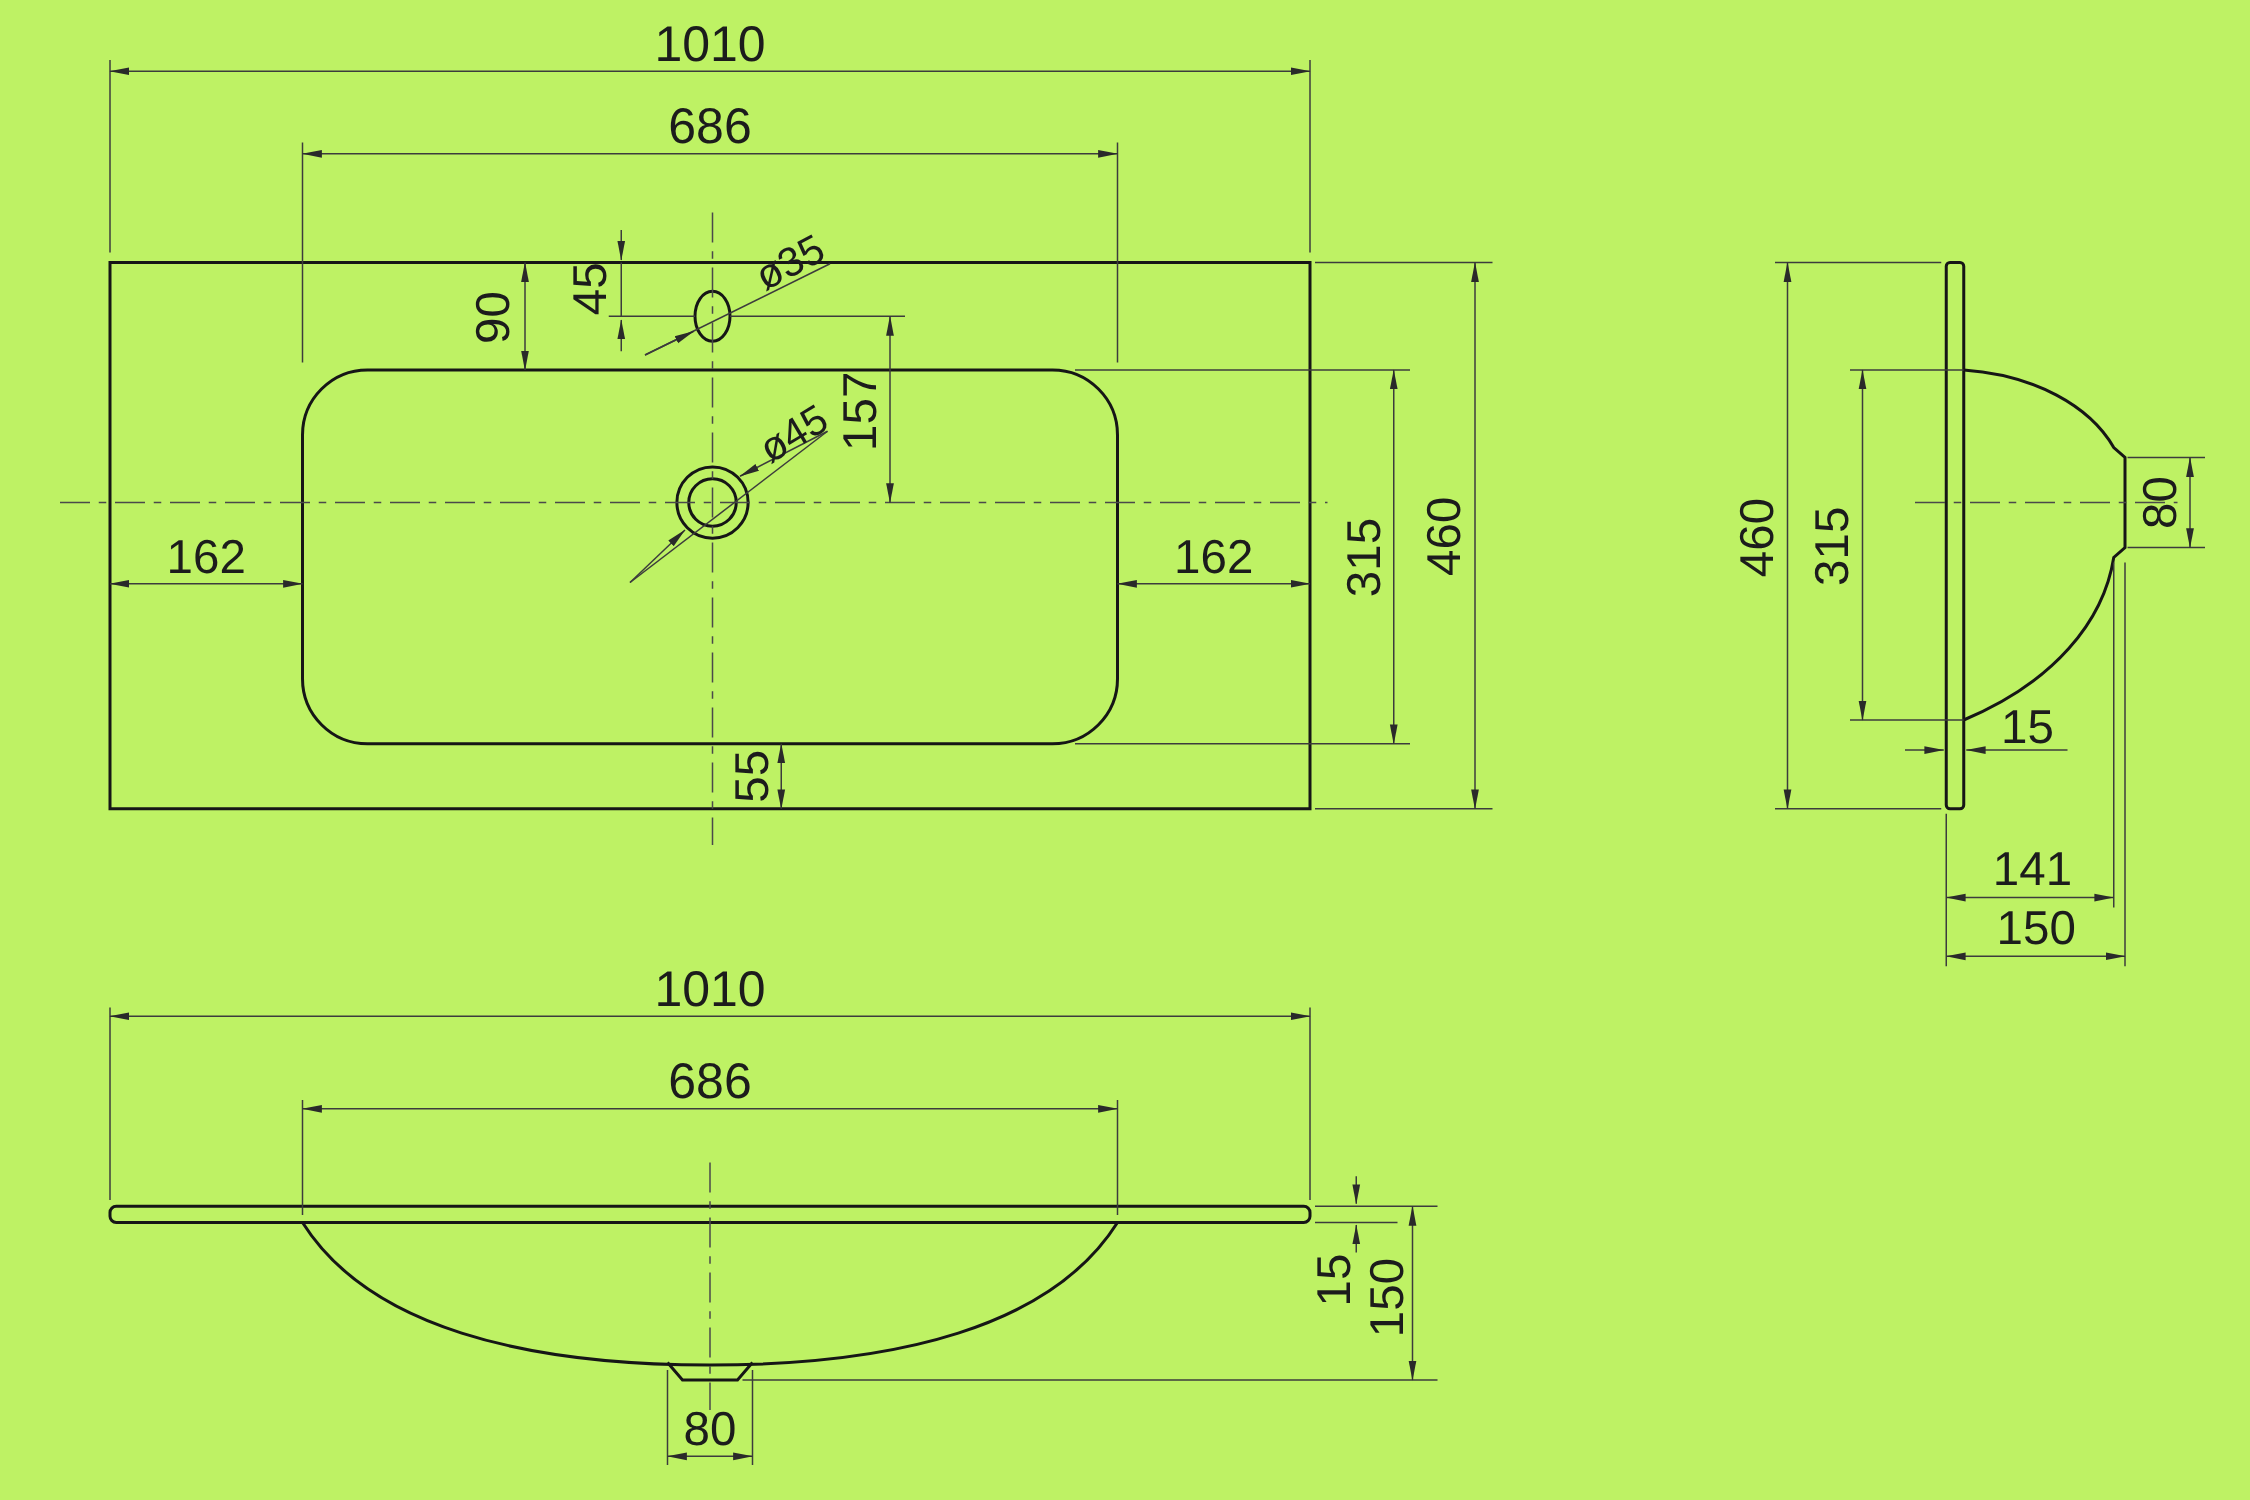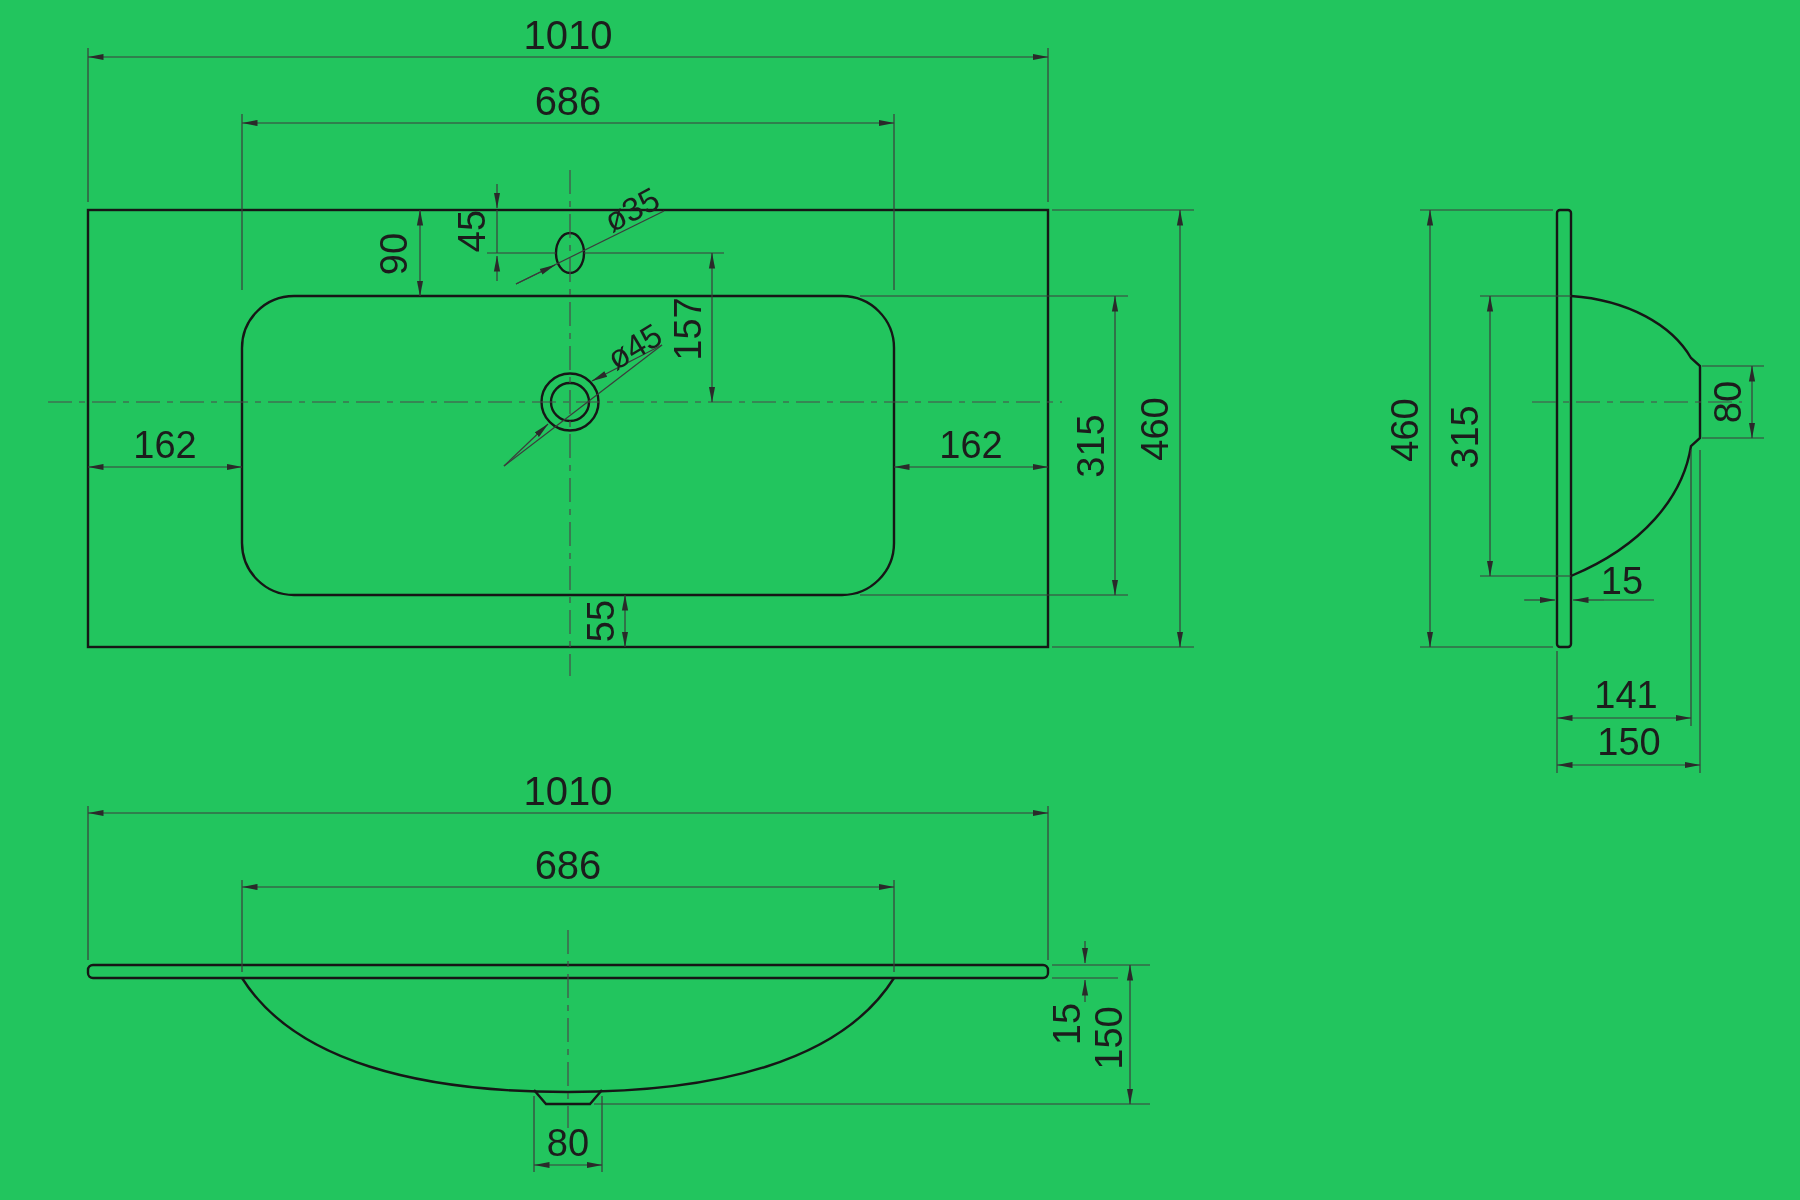--- a/index.html
+++ b/index.html
@@ -1,16 +1,16 @@
 <!DOCTYPE html>
 <html><head>
 <meta charset="utf-8">
 <style>
   html,body{margin:0;padding:0;background:#ffffff;}
-  #stage{position:relative;width:1800px;height:1200px;background:#22c55e;overflow:hidden;
+  #stage{position:relative;width:1800px;height:1200px;background:#bef264;overflow:hidden;
          font-family:"Liberation Sans", sans-serif;text-decoration:underline;}
   svg{display:block}
   .obj{fill:none;stroke:#161616;stroke-width:2.4px;}
   .thin{fill:none;stroke:#3c3c3c;stroke-width:1.2px;}
   .cl{fill:none;stroke:#4a4a4a;stroke-width:1.2px;stroke-dasharray:24 7 6 7;}
   .dd{fill:none;stroke:#3c3c3c;stroke-width:1.2px;marker-start:url(#arr);marker-end:url(#arr);}
   .da{fill:none;stroke:#3c3c3c;stroke-width:1.2px;marker-end:url(#arr);}
   text{fill:#1c1c1c;font-family:"Liberation Sans", sans-serif;font-size:38px;
        text-anchor:middle;dominant-baseline:middle;}
   text.big{font-size:40px;}

